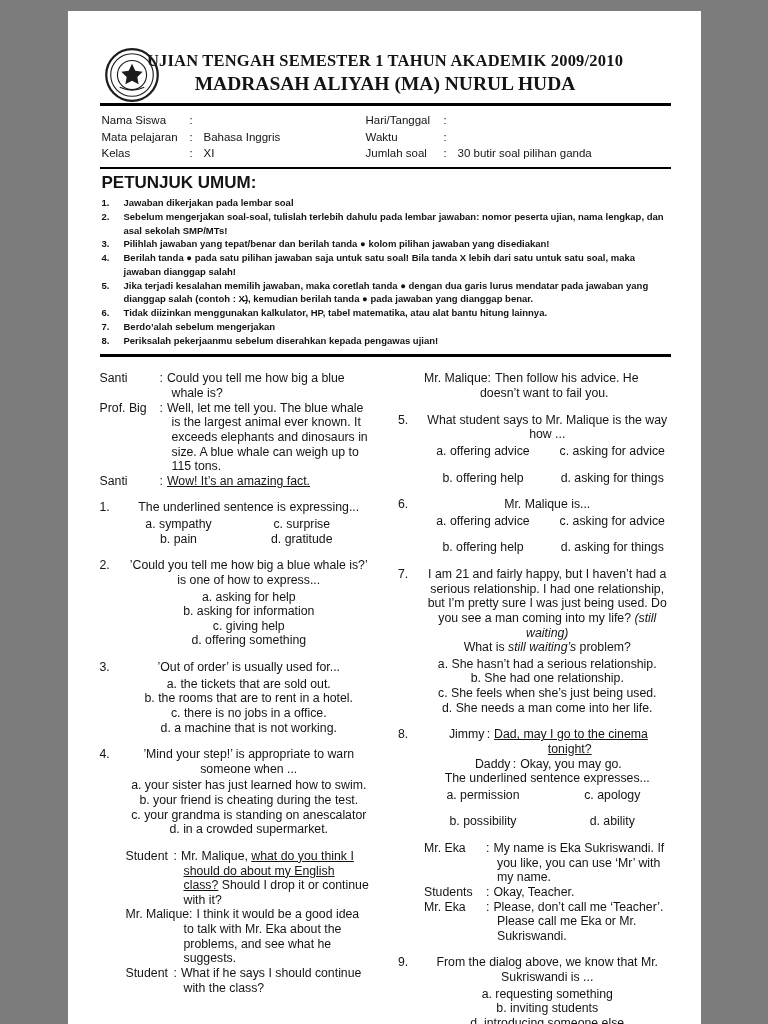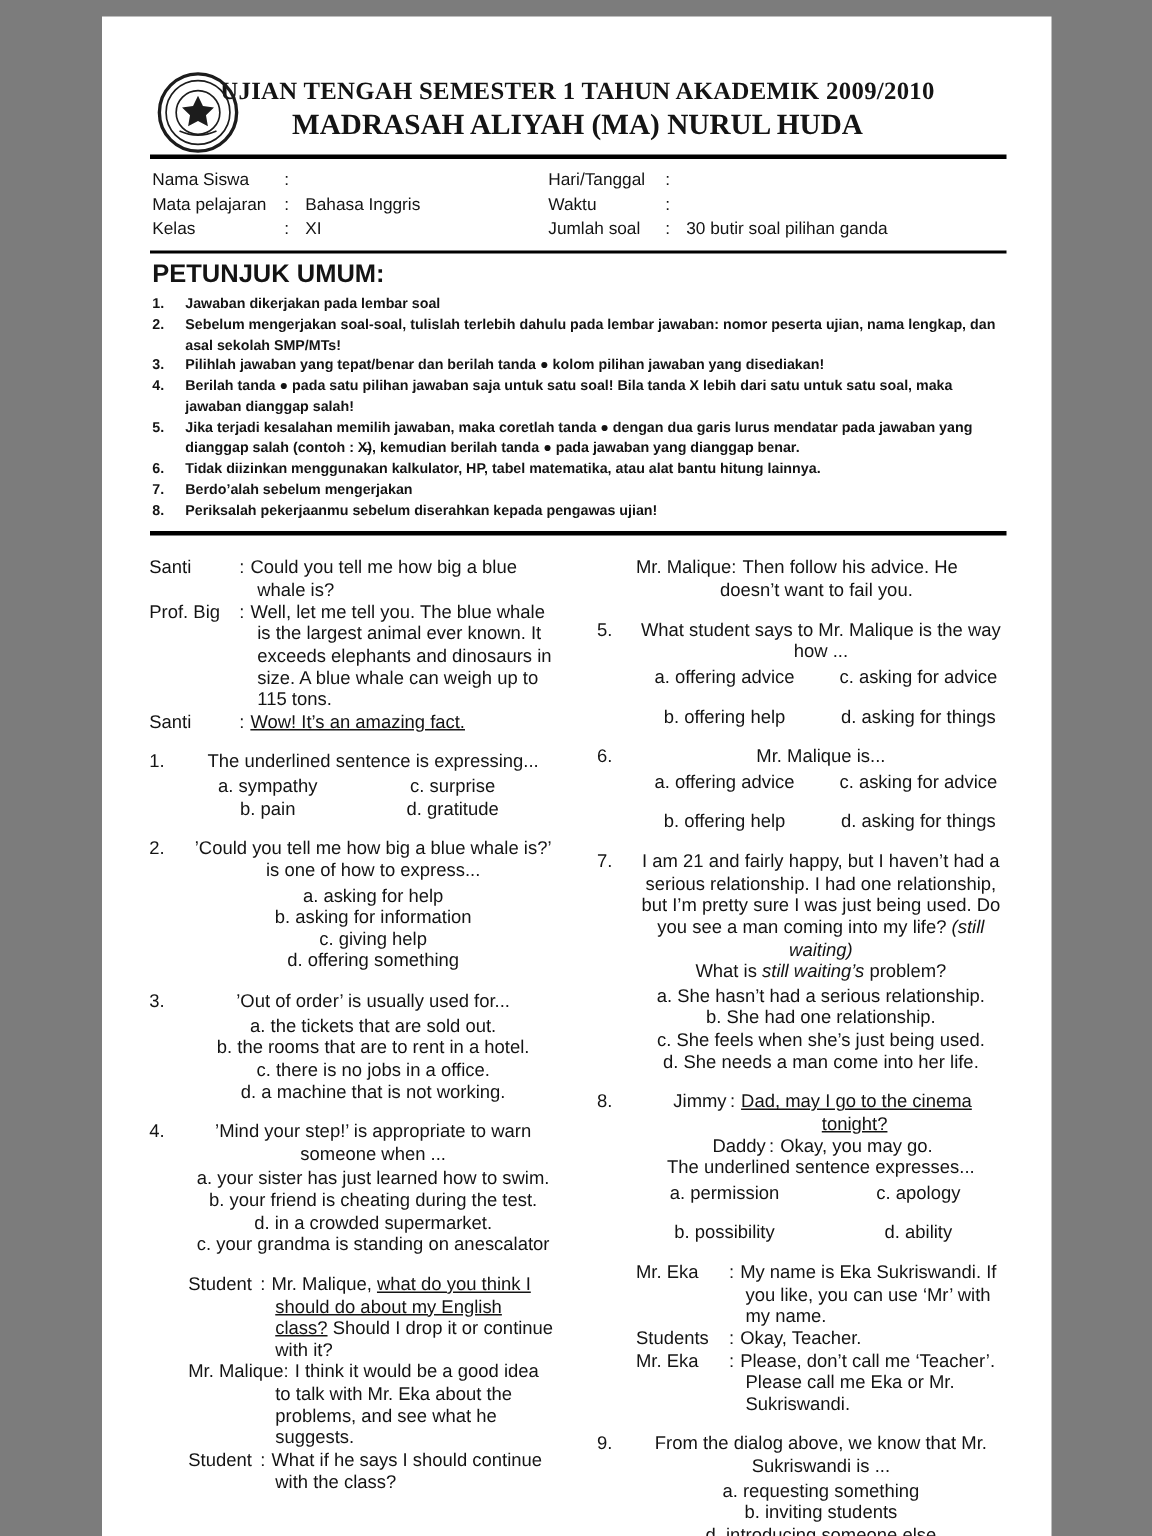--- a/index.html
+++ b/index.html
@@ -220,22 +220,22 @@
         </div>
       </div>
 
       <div class="q">
         <span class="qnum">4.</span>
         <div class="qbody">
           <div>’Mind your step!’ is appropriate to warn someone when ...</div>
           <div class="opts1">
             <span>a. your sister has just learned how to swim.</span>
               <span>b. your friend is cheating during the test.</span>
+              <span>c. your grandma is standing on anescalator</span>
               <span>d. in a crowded supermarket.</span>
-              <span>c. your grandma is standing on anescalator</span>
           </div>
         </div>
       </div>
 
       <div class="indent mt">
         <div class="h58">
           <span class="sp w48">Student</span><span class="dsep">:</span><span>Mr. Malique, </span><span class="u">what do you think I should do about my English class?</span><span> Should I drop it or continue with it?</span>
         </div>
         <div class="h58">
           <span class="sp w48">Mr. Malique</span><span class="dsep">:</span><span>I think it would be a good idea to talk with Mr. Eka about the problems, and see what he suggests.</span>

